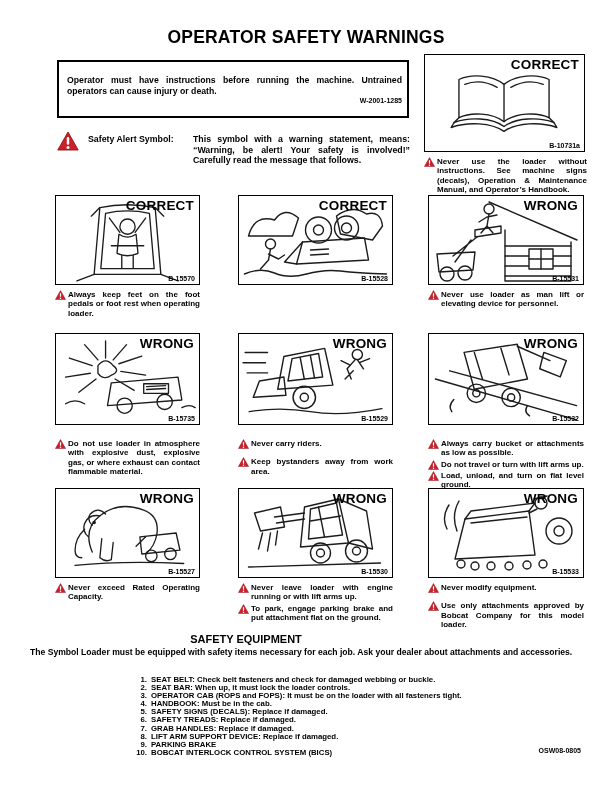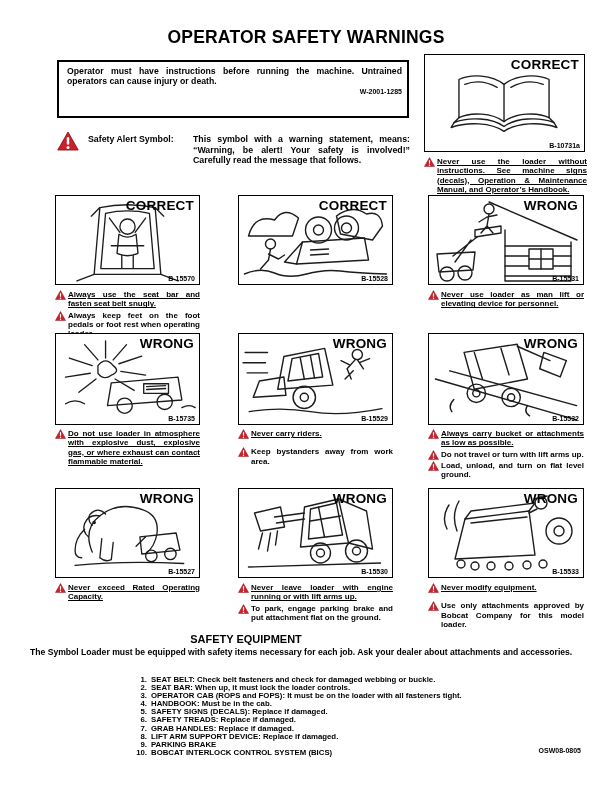--- a/index.html
+++ b/index.html
@@ -9,40 +9,40 @@
     margin:0 auto;overflow:hidden;
   }
   .abs{position:absolute;}
   .title{top:27px;left:0;width:612px;text-align:center;font-size:17.5px;letter-spacing:.2px;}
   
   .banner{left:57px;top:60px;width:352px;height:58px;border:2.5px solid #000;
     box-sizing:border-box;display:flex;padding:2px;background:#fff;}
   .banner-black{background:#000;width:150px;flex:0 0 150px;display:flex;align-items:center;
     justify-content:center;gap:9px;}
   .banner-word{color:#fff;font-size:17.5px;letter-spacing:.5px;}
-  .banner-text-wrap{flex:1;padding:2px 3px 1px 6px;display:flex;flex-direction:column;}
+  .banner-text-wrap{flex:1;padding:2px 3px 1px 6px;display:flex;flex-direction:column;justify-content:center;}
   .banner-text{font-size:8.7px;line-height:1.18;text-align:justify;}
   .banner-code{font-size:7px;text-align:right;margin-top:1px;}
   
   .alert-tri-lg{left:57px;top:131px;}
   .alert-label{left:88px;top:134px;font-size:8.8px;}
   .alert-text{left:193px;top:134px;width:217px;font-size:8.8px;line-height:1.2;text-align:justify;}
   
   .panel{border:1.6px solid #000;box-sizing:border-box;background:#fff;padding-left:20px;}
   .verdict{position:absolute;top:2px;right:5px;font-size:13.5px;letter-spacing:.2px;}
   .figid{position:absolute;bottom:2px;right:4px;font-size:7px;font-weight:bold;}
   .illus{position:absolute;left:0;top:0;width:100%;height:100%;}
   .bookpanel{left:424px;top:54px;width:161px;height:98px;}
   .bookcap{left:424px;top:157px;width:163px;}
   .c1{left:55px;width:145px;} .c2{left:238px;width:155px;} .c3{left:428px;width:156px;}
   .pr1{top:195px;height:90px;} .pr2{top:333px;height:92px;} .pr3{top:488px;height:90px;}
-  .cr1{top:290px;} .cr2{top:429px;} .cr3{top:583px;}
+  .cr1{top:290px;} .cr2{top:439px;} .cr3{top:583px;}
   .cap{font-size:8px;line-height:1.16;}
   .warning-item{position:relative;padding-left:13px;text-align:justify;margin-top:2px;}
-  .warning-item:first-child{margin-top:0;text-decoration:underline;}
+  .warning-item:first-child{margin-top:0;}
   .warning-item.sp{margin-top:9px;}
   .warning-item .tri{position:absolute;left:0;top:0;}
   
   .se-heading{top:633px;left:0;width:492px;text-align:center;font-size:11px;}
   .se-intro{top:647px;left:30px;width:553px;font-size:8.6px;line-height:1.3;text-align:justify;}
   .se-list{top:676px;left:130px;font-size:7.8px;line-height:8.1px;}
   .se-row{display:flex;}
   .se-num{width:17px;text-align:right;margin-right:4px;flex:0 0 17px;}
   .doc-code{top:747px;right:31px;font-size:7px;}
   svg{display:block;}
@@ -155,28 +155,20 @@
     <div class="figid">B-15531</div>
   </div>
 
   <div class="abs cap c1 cr1">
     <div class="warning-item">
       <span class="tri">
           <svg width="11" height="10" viewBox="0 0 20 18">
             <use href="#red-tri"></use>
           </svg>
         </span>
-      <span>Always use the seat bar and fasten seat belt snugly.</span>
-    </div>
-    <div class="warning-item">
-      <span class="tri">
-          <svg width="11" height="10" viewBox="0 0 20 18">
-            <use href="#red-tri"></use>
-          </svg>
-        </span>
       <span>Always keep feet on the foot pedals or foot rest when operating loader.</span>
     </div>
   </div>
 
 
   <div class="abs cap c3 cr1">
     <div class="warning-item">
       <span class="tri">
           <svg width="11" height="10" viewBox="0 0 20 18">
             <use href="#red-tri"></use>

